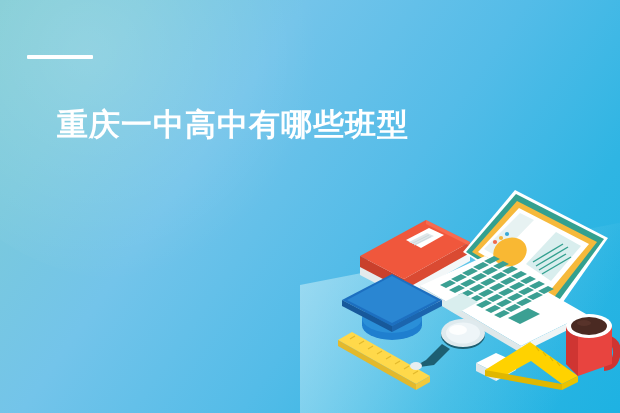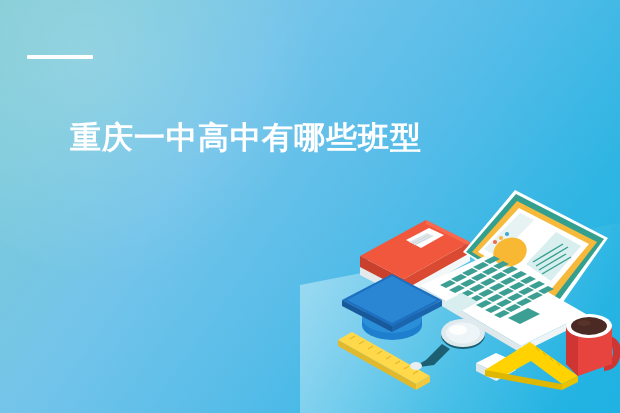--- a/index.html
+++ b/index.html
@@ -55,21 +55,21 @@
     top: 55px;
     width: 66px;
     height: 4px;
     background: #ffffff;
     border-radius: 1px;
   }
   .headline {
     position: absolute;
     left: 57px;
     top: 104px;
-    margin: 13px;
+    margin: 0;
     font-size: 31px;
     line-height: 40px;
     font-weight: bold;
     letter-spacing: 1px;
     color: #ffffff;
     white-space: nowrap;
     font-family: "DejaVu Sans", "Liberation Sans", sans-serif;
   }
 
   

